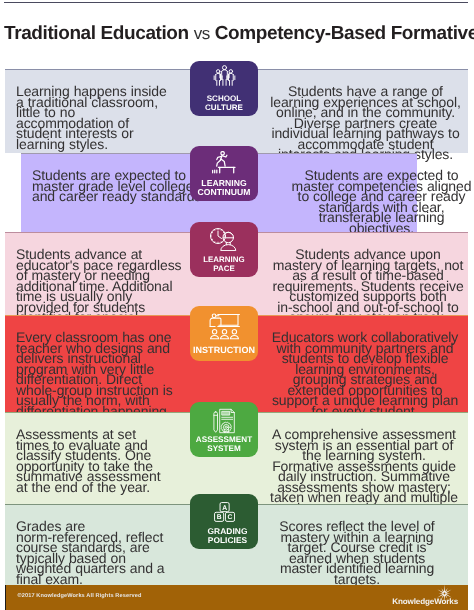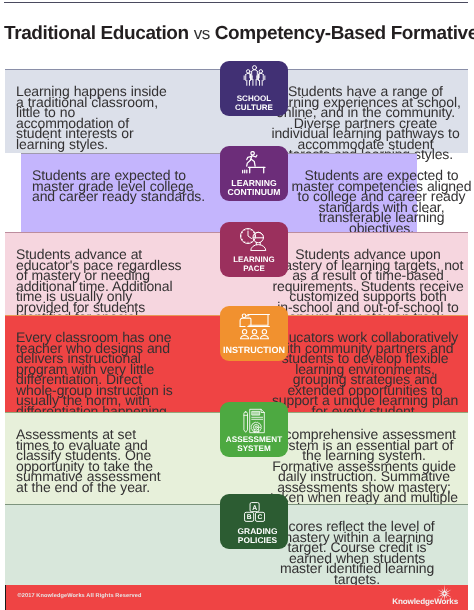--- a/index.html
+++ b/index.html
@@ -13,27 +13,27 @@
          font-size:19px;color:#231f20;letter-spacing:-0.4px;white-space:nowrap;line-height:24px;}
   .title .main{font-weight:700;}
   .title .vs{font-weight:400;font-size:17px;color:#333;}
   .bands{position:absolute;left:5px;top:69px;width:463px;height:516px;}
   .band{position:absolute;box-sizing:border-box;border-top:1px solid;}
   .col{position:absolute;top:16px;font-size:14px;line-height:10.5px;color:#333132;
        letter-spacing:-0.1px;word-spacing:0.2px;}
   .col.left{left:11px;text-align:left;}
   .col.right{left:265px;text-align:center;}
   .badge{position:absolute;width:68px;height:55px;border-radius:9px;left:185px;
-         color:#fff;text-align:center;margin-left:30px;}
+         color:#fff;text-align:center;}
   .badge .lbl{position:absolute;left:0;right:0;bottom:3.5px;font-size:8.2px;font-weight:700;
               line-height:9.3px;letter-spacing:0.05px;}
   .badge .ico{position:absolute;left:0;right:0;top:3px;display:block;line-height:0;}
   .badge svg{display:inline-block;}
   .nb{white-space:nowrap;}
-  .footer{position:absolute;left:5px;top:585px;width:463px;height:25px;background:#ef4444;
+  .footer{position:absolute;left:5px;top:585px;width:463px;height:25px;background:#a16207;
           border-left:1px solid #1b1b1b;box-sizing:border-box;}
   .copy{position:absolute;left:11.5px;top:8px;font-size:5.6px;color:#e6e6e6;font-weight:700;letter-spacing:0.12px;}
   .kw{position:absolute;right:10px;top:5px;height:16px;}
   .kw .kwtxt{position:absolute;right:0;bottom:0;color:#f2f2f2;font-size:8.1px;font-weight:700;letter-spacing:-0.15px;line-height:9px;}
   .kw .burst{position:absolute;right:4px;top:-6px;}
 </style>
 </head>
 <body>
 
 <div class="page">
@@ -153,20 +153,21 @@
     <path d="M35.50 38.50 A 2.5 2.5 0 0 1 34.29 43.00 A 2.5 2.5 0 0 1 31.00 46.29 A 2.5 2.5 0 0 1 26.50 47.50 A 2.5 2.5 0 0 1 22.00 46.29 A 2.5 2.5 0 0 1 18.71 43.00 A 2.5 2.5 0 0 1 17.50 38.50 A 2.5 2.5 0 0 1 18.71 34.00 A 2.5 2.5 0 0 1 22.00 30.71 A 2.5 2.5 0 0 1 26.50 29.50 A 2.5 2.5 0 0 1 31.00 30.71 A 2.5 2.5 0 0 1 34.29 34.00 A 2.5 2.5 0 0 1 35.50 38.50 Z"></path>
     <circle cx="26.5" cy="38.5" r="5.6"></circle>
     <circle cx="26.5" cy="38.5" r="2.2"></circle>
     <path d="M5.4 7.6 a3.6 3.6 0 0 1 3.6 3.6 L9.0 43.8 L5.4 48.6 L1.8 43.8 L1.8 11.2 a3.6 3.6 0 0 1 3.6 -3.6 Z"></path>
     <path d="M1.9 14.6 L8.9 14.6"></path>
     </g>
           </svg></span>
         <span class="lbl" style="font-size: 8.1px; bottom: 3.5px;"><span>ASSESSMENT</span><br><span>SYSTEM</span></span>
       </div>
       <div class="band" style="position: absolute; left: 0px; top: 435px; width: 463px; height: 81px; background: rgb(216, 231, 219); border-color: rgb(125, 148, 125);">
+        <div class="col left" style="width: 152px;">Grades are <span class="nb">norm-referenced,</span> reflect course standards, are typically based on weighted quarters and a final exam.</div>
         <div class="col right" style="width: 174px;">Scores reflect the level of mastery within a learning target. Course credit is earned when students master identified learning targets.</div>
       </div>
       <div class="badge" style="top: 425px; background: rgb(44, 92, 50);">
         <span class="ico" style="top: 7.5px;"><svg viewBox="0 0 42 40" width="21" height="20">
             <g fill="none" stroke="#fff" stroke-width="1.9" stroke-linejoin="round">
     <rect x="12.1" y="1.1" width="18.2" height="18.2" rx="3.1"></rect>
     <rect x="1.1" y="20.6" width="18.2" height="18.2" rx="3.1"></rect>
     <rect x="22.9" y="20.6" width="18.2" height="18.2" rx="3.1"></rect>
     </g>
     <g fill="#fff" font-family="Liberation Sans, sans-serif" font-size="13.5" font-weight="700" text-anchor="middle">

